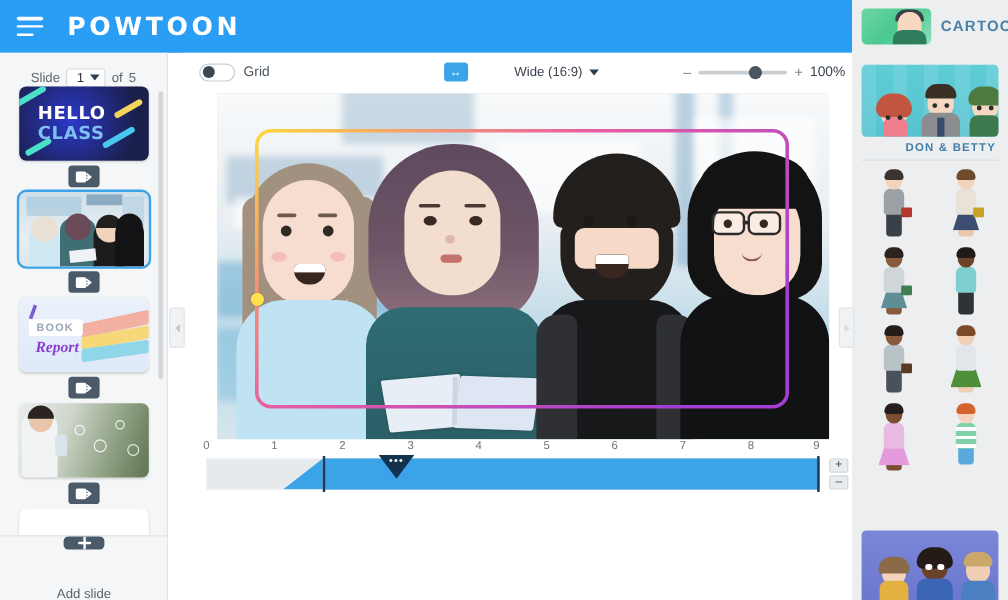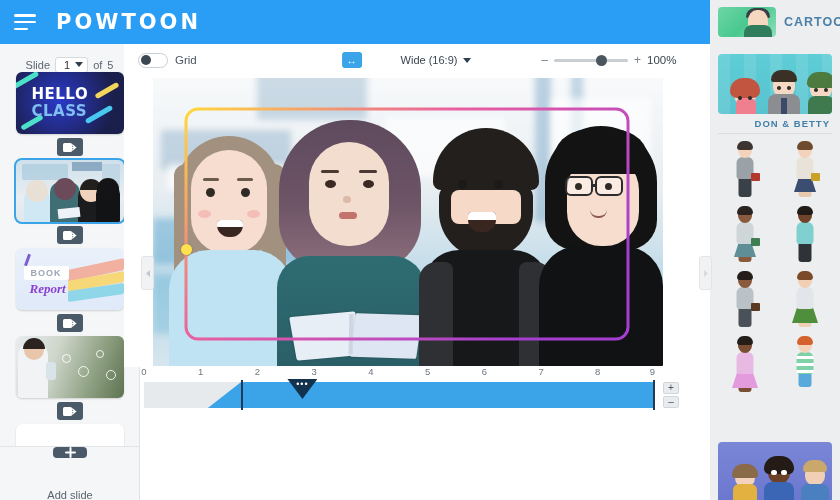--- a/index.html
+++ b/index.html
@@ -107,21 +107,21 @@
   .s5 { background:#ffffff; }
 
   .slides-footer { position:absolute; bottom:0; left:0; width:140px; height:54px; border-top:1px solid #e1e3e5; background:#f5f6f7;
     display:flex; flex-direction:column; align-items:center; justify-content:center; gap:3px; }
   .add-slide-btn { width:34px;height:22px;background:#4b5a69;border-radius:4px;color:#fff;display:flex;align-items:center;justify-content:center;font-size:15px;cursor:pointer; }
   .add-slide-label { font-size:11px; color:#5b6570;margin-top:28px; }
 
   .panel-scroll { position:absolute; right:3px; top:32px; width:4px; height:240px; background:#d3d7db; border-radius:3px; }
 
   
-  .stage { position:absolute; left:124px; top:44px; width:565px; height:323px; background:#fff; }
+  .stage { position:absolute; left:152px; top:44px; width:565px; height:323px; background:#fff; }
 
   .stage-toolbar { position:relative; height:32px; display:flex; align-items:center; }
   .toggle {
     width:30px;height:15px;border-radius:9px;position:relative;cursor:pointer;flex:none;
     border:1px solid #c9ced3; background:#fff;
   }
   .toggle .knob { position:absolute; top:1.5px; left:2px; width:10px;height:10px;border-radius:50%; background:#3d4752; }
   .toggle.on { background:#3ba3e8; border-color:#3ba3e8; }
   .toggle.on .knob { left:17px; background:#fff; }
   .tb-label { font-size:11.5px; color:#4a5560; margin-left:7px; }

